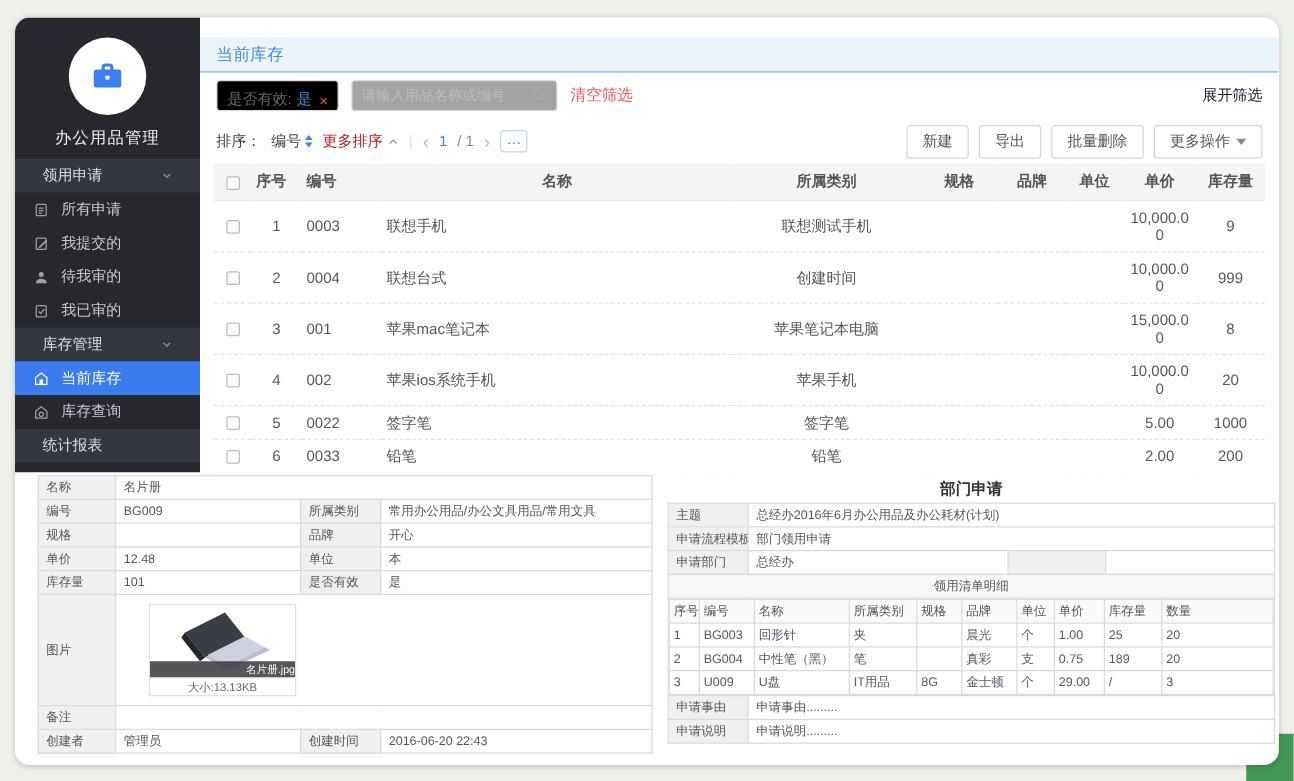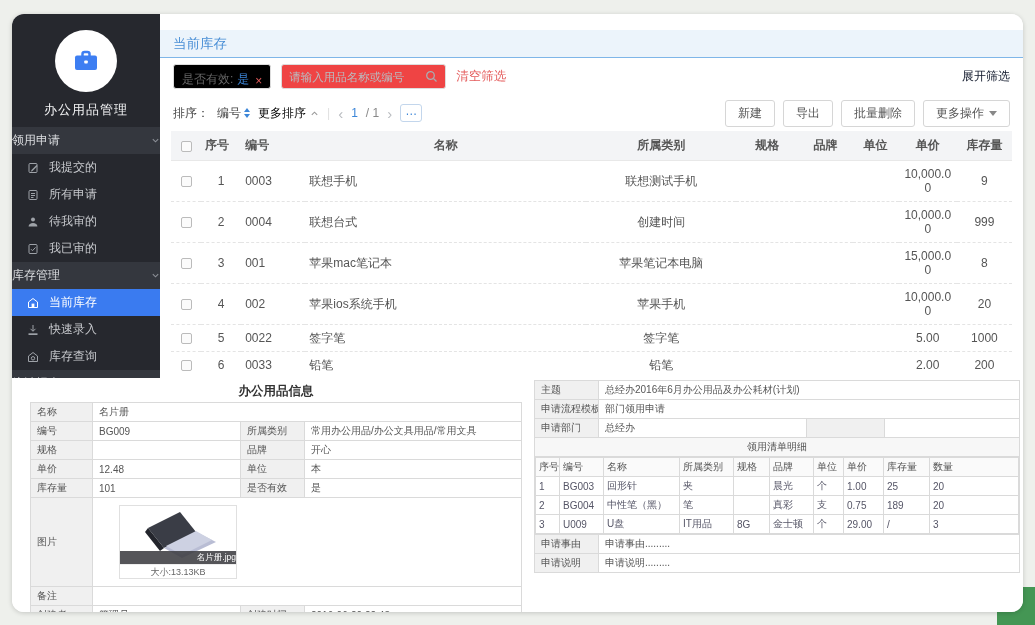--- a/index.html
+++ b/index.html
@@ -26,21 +26,21 @@
   }
   .logo-wrap{ text-align:center; padding-top:16px; }
   .logo-circle{
     width:62px; height:62px; border-radius:50%; background:#fff;
     display:inline-flex; align-items:center; justify-content:center;
   }
   .app-title{ color:#f2f3f4; font-size:13px; text-align:center; margin-top:9px; letter-spacing:1px; }
   .nav{ margin-top:8px; }
   .nav-group-header{
     height:27px; background:#34373e; color:#dcdee1; font-size:12px;
-    display:flex; align-items:center; justify-content:space-between; padding:0 0;
+    display:flex; align-items:center; justify-content:space-between; padding:0 22px;
   }
   .nav-group-header .chev{ color:#8b8f96; display:inline-flex; }
   .nav-item{
     height:27px; display:flex; align-items:center; gap:9px;
     padding:0 10px 0 15px; color:#c8cace; font-size:12px; cursor:default;
   }
   .nav-item .icon{ width:13px; color:#9ea2a8; display:inline-flex; }
   .nav-item.active{ background:#3a7bf0; color:#fff; }
   .nav-item.active .icon{ color:#fff; }
   
@@ -51,33 +51,33 @@
   }
   .filter-row{ height:37px; display:flex; align-items:center; padding:0 13px; gap:10px; }
   .chip{
     border:1px solid #ddd; border-radius:3px; height:25px; display:flex; align-items:flex-end;
     padding:0 8px; font-size:12px; color:#666; gap:4px; background:#000000;
   }
   .chip .v{ color:#3c86d8; }
   .chip .x{ color:#e45b5b; font-size:12px; margin-left:2px; cursor:pointer; }
   .search-box{
     border:1px solid #ddd; border-radius:3px; height:25px; width:165px;
-    display:flex; align-items:center; padding:0 7px; background:#ef4444;
+    display:flex; align-items:center; padding:0 7px; background:#a3a3a3;
   }
   .search-box input{ border:none; outline:none; flex:1; font-size:11.5px; color:#333; min-width:0; background:transparent; }
   .search-box input::placeholder{ color:#b9bcc0; }
   .clear-link{ color:#e45b5b; font-size:12.5px; cursor:pointer; }
   .expand-link{ margin-left:auto; color:#0f172a; font-size:12px; cursor:pointer; }
   .toolbar-row{ height:36px; display:flex; align-items:center; padding:0 13px; font-size:12px; color:#666; gap:8px; }
   .sort-field{ color:#444; display:inline-flex; align-items:center; gap:3px; cursor:pointer; }
   .sort-arrows{ display:inline-flex; flex-direction:column; gap:2px; }
   .sort-arrows i{ width:0; height:0; border-left:3.5px solid transparent; border-right:3.5px solid transparent; display:block; }
   .sort-arrows .up{ border-bottom:4px solid #3c86d8; }
   .sort-arrows .down{ border-top:4px solid #3c86d8; }
-  .more-sort{ color:#000000; display:inline-flex; align-items:center; gap:4px; cursor:pointer; }
+  .more-sort{ color:#b91c1c; display:inline-flex; align-items:center; gap:4px; cursor:pointer; }
   .more-sort .chev{ color:#999; display:inline-flex; transform:rotate(180deg); }
   .sep{ color:#e0e0e0; }
   .pg-arrow{ color:#b9bcc0; font-size:15px; cursor:pointer; line-height:1; }
   .pg-cur{ color:#3c86d8; }
   .pg-total{ color:#888; }
   .more-box{
     width:22px; height:18px; border:1px solid #c3d6ec; border-radius:3px; color:#3c86d8;
     display:inline-flex; align-items:center; justify-content:center; font-size:12px; cursor:pointer;
     line-height:0; padding-bottom:5px;
   }
@@ -148,33 +148,33 @@
           <span class="chev">
             <svg width="9" height="9" viewBox="0 0 10 10">
               <path d="M2 3.5l3 3 3-3" fill="none" stroke="currentColor" stroke-width="1.2"></path>
             </svg>
           </span>
         </div>
         <div class="nav-item">
           <span class="icon">
             <svg width="12" height="12" viewBox="0 0 12 12">
               <rect x="2" y="1.5" width="8" height="9" rx="1" fill="none" stroke="currentColor"></rect>
-              <path d="M4.5 8L9.5 3l1 1-5 5-1.8.8z" fill="currentColor"></path>
-            </svg>
-          </span>
-          <span>我提交的</span>
+              <path d="M4 4.5h4M4 6.5h4M4 8.5h2.5" stroke="currentColor" fill="none"></path>
+            </svg>
+          </span>
+          <span>所有申请</span>
         </div>
         <div class="nav-item">
           <span class="icon">
             <svg width="12" height="12" viewBox="0 0 12 12">
               <rect x="2" y="1.5" width="8" height="9" rx="1" fill="none" stroke="currentColor"></rect>
-              <path d="M4 4.5h4M4 6.5h4M4 8.5h2.5" stroke="currentColor" fill="none"></path>
-            </svg>
-          </span>
-          <span>所有申请</span>
+              <path d="M4.5 8L9.5 3l1 1-5 5-1.8.8z" fill="currentColor"></path>
+            </svg>
+          </span>
+          <span>我提交的</span>
         </div>
         <div class="nav-item">
           <span class="icon">
             <svg width="12" height="12" viewBox="0 0 12 12">
               <circle cx="6" cy="3.6" r="2" fill="currentColor"></circle>
               <path d="M1.6 10.6c0-2.4 2-3.7 4.4-3.7s4.4 1.3 4.4 3.7z" fill="currentColor"></path>
             </svg>
           </span>
           <span>待我审的</span>
         </div>
@@ -196,29 +196,20 @@
           </span>
         </div>
         <div class="nav-item active">
           <span class="icon">
             <svg width="12" height="12" viewBox="0 0 12 12">
               <path d="M1.5 5L6 1.5 10.5 5v5.5h-9z" fill="none" stroke="currentColor"></path>
               <rect x="4.6" y="6.6" width="2.8" height="3.9" fill="currentColor"></rect>
             </svg>
           </span>
           <span>当前库存</span>
-        </div>
-        <div class="nav-item">
-          <span class="icon">
-            <svg width="12" height="12" viewBox="0 0 12 12">
-              <path d="M6 1v6M3.5 4.8L6 7.3l2.5-2.5" stroke="currentColor" fill="none"></path>
-              <path d="M1.5 9.3h9V11h-9z" fill="currentColor"></path>
-            </svg>
-          </span>
-          <span>快速录入</span>
         </div>
         <div class="nav-item">
           <span class="icon">
             <svg width="12" height="12" viewBox="0 0 12 12">
               <path d="M1.5 5L6 1.5 10.5 5v5.5h-9z" fill="none" stroke="currentColor"></path>
               <circle cx="6" cy="7.3" r="1.7" fill="none" stroke="currentColor"></circle>
             </svg>
           </span>
           <span>库存查询</span>
         </div>
@@ -392,21 +383,20 @@
               <td class="c">200</td>
             </tr>
           </tbody>
       </table>
     </div>
   </section>
 
   <section class="bottom">
 
     <div class="panel left-panel">
-      <div class="panel-title">办公用品信息</div>
       <table class="detail-table">
         <colgroup>
             <col style="width:62px">
             <col style="width:148px">
             <col style="width:64px">
             <col>
           </colgroup>
         <tbody>
             <tr>
           <td class="lbl">名称</td>
@@ -461,20 +451,21 @@
           <td class="lbl">创建者</td>
           <td>管理员</td>
           <td class="lbl">创建时间</td>
           <td>2016-06-20 22:43</td>
         </tr>
       </tbody>
         </table>
     </div>
 
     <div class="panel right-panel">
+      <div class="panel-title">部门申请</div>
       <table class="detail-table">
         <colgroup>
             <col style="width:64px">
             <col style="width:208px">
             <col style="width:78px">
             <col>
           </colgroup>
         <tbody>
             <tr>
           <td class="lbl">主题</td>

